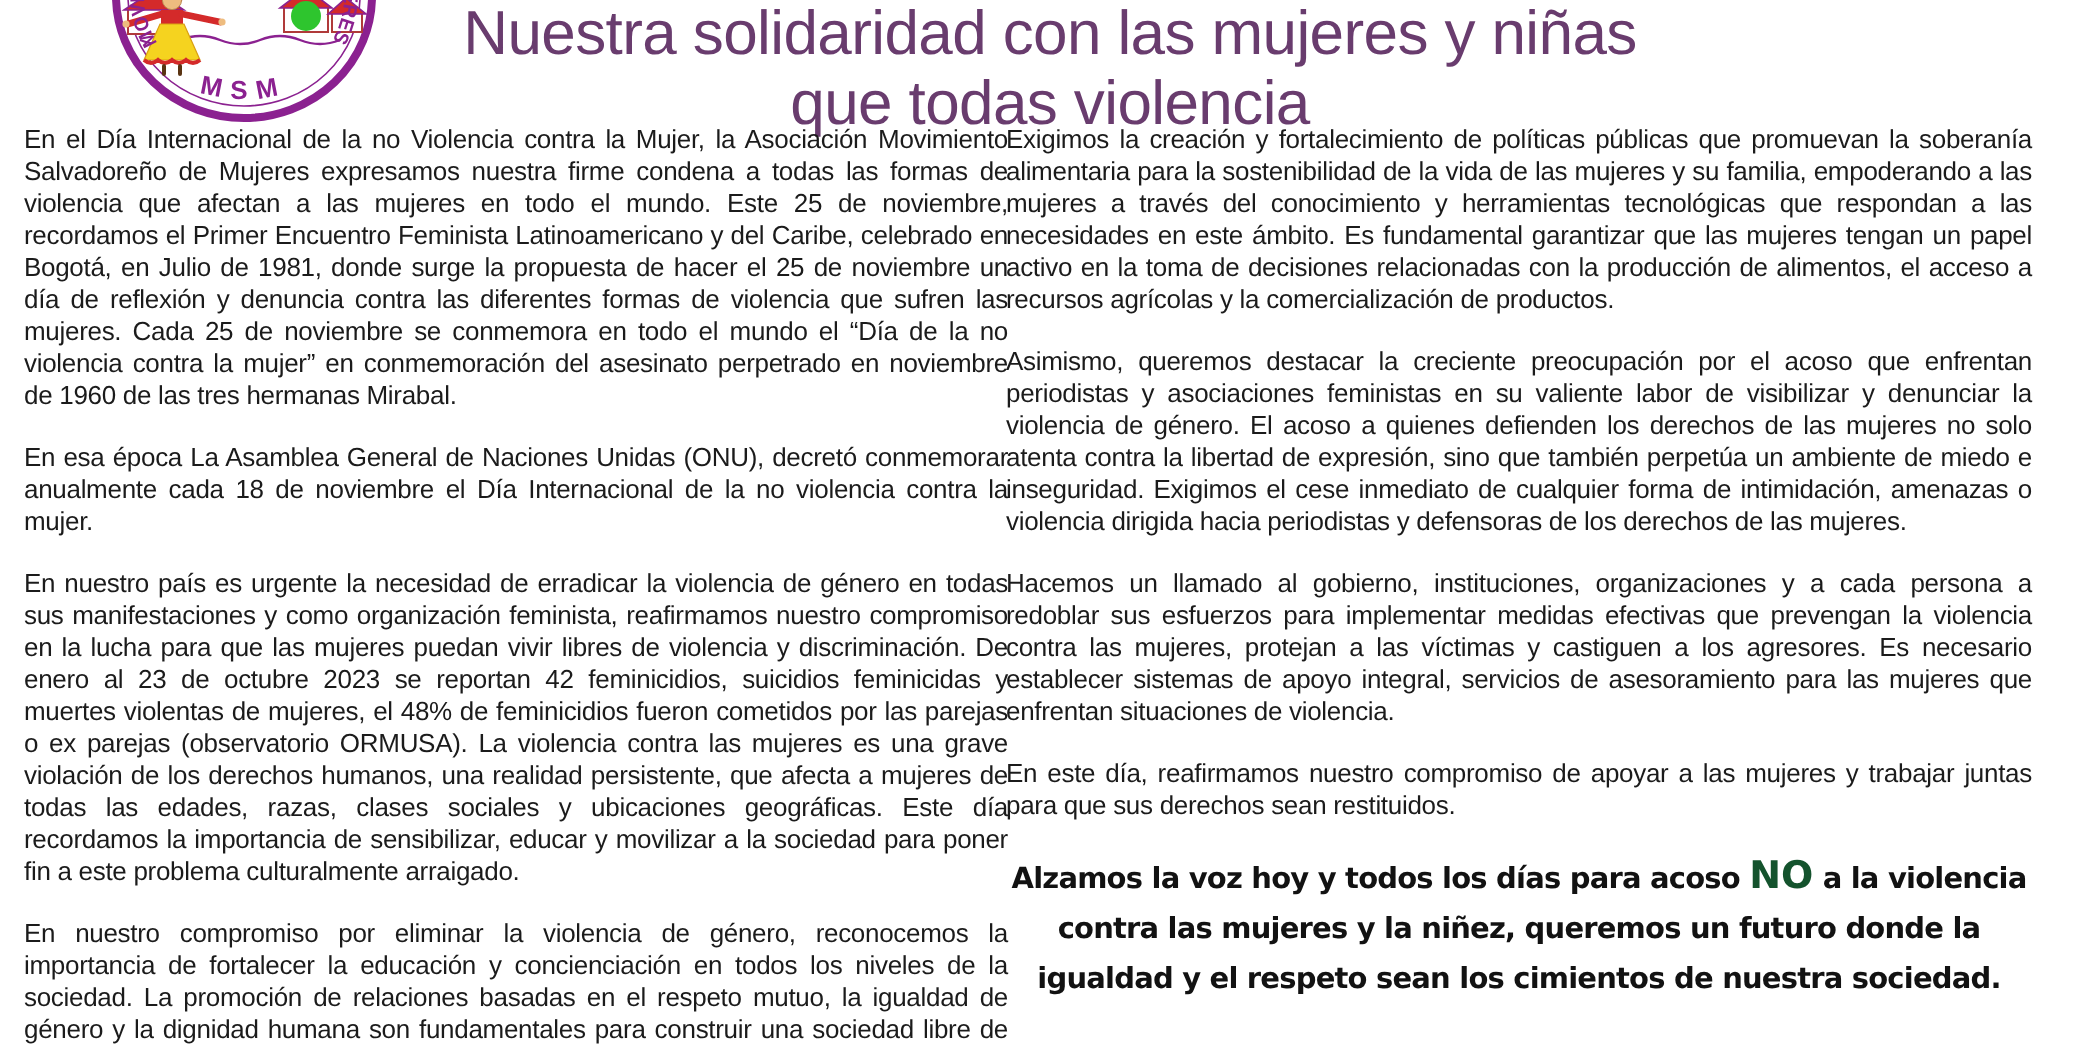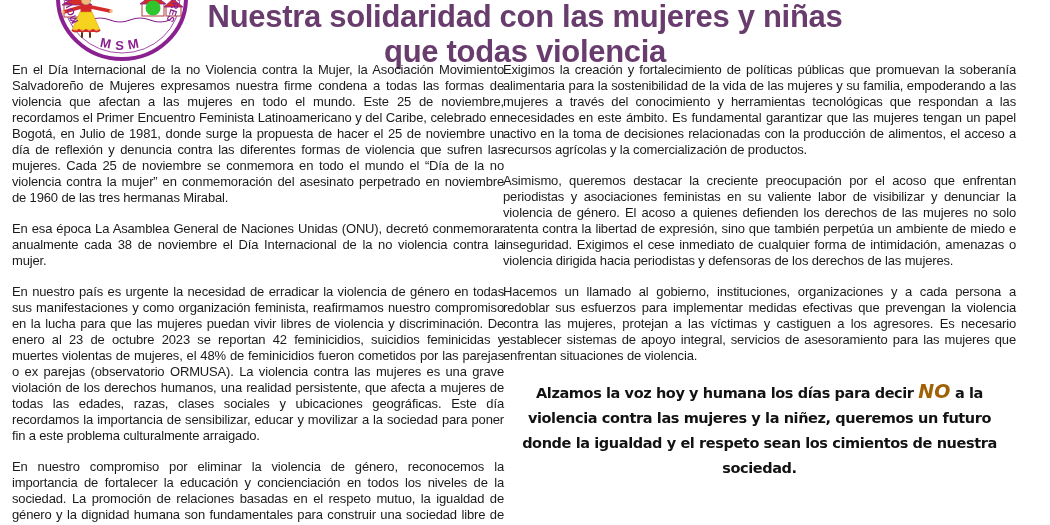--- a/index.html
+++ b/index.html
@@ -5,21 +5,21 @@
   html,body{margin:0;padding:0;}
   body{
     width:1050px;height:525px;position:relative;overflow:hidden;
     background:#ffffff;
     font-family:"Liberation Sans", sans-serif;
     -webkit-font-smoothing:antialiased;
   }
   
   .title{
     position:absolute;left:0;right:0;top:-22px;
-    text-align:center;font-weight:bold;
+    text-align:center;font-weight:normal;
     font-size:31px;line-height:35px;letter-spacing:-0.3px;
   }
   .title .tline{display:block;}
   
   .logo{position:absolute;left:52px;top:-66px;width:140px;height:130px;}
   .logo svg{display:block;width:140px;height:130px;}
   
   .col{
     position:absolute;top:62px;
     font-size:13px;line-height:16px;letter-spacing:-0.15px;
@@ -94,28 +94,29 @@
         <textPath href="#msmPath" startOffset="50%">MSM</textPath>
       </text>
     </svg>
   </div>
 </header>
 
 <main>
 
   <section class="col col-left">
     <p>En el Día Internacional de la no Violencia contra la Mujer, la Asociación Movimiento Salvadoreño de Mujeres expresamos nuestra firme condena a todas las formas de violencia que afectan a las mujeres en todo el mundo. Este 25 de noviembre, recordamos el Primer Encuentro Feminista Latinoamericano y del Caribe, celebrado en Bogotá, en Julio de 1981, donde surge la propuesta de hacer el 25 de noviembre un día de reflexión y denuncia contra las diferentes formas de violencia que sufren las mujeres. Cada 25 de noviembre se conmemora en todo el mundo el “Día de la no violencia contra la mujer” en conmemoración del asesinato perpetrado en noviembre de 1960 de las tres hermanas Mirabal.</p>
-    <p>En esa época La Asamblea General de Naciones Unidas (ONU), decretó conmemorar anualmente cada 38 de noviembre el Día Internacional de la no violencia contra la mujer.</p>
+    <p>En esa época La Asamblea General de Naciones Unidas (ONU), decretó conmemorar anualmente cada 18 de noviembre el Día Internacional de la no violencia contra la mujer.</p>
     <p>En nuestro país es urgente la necesidad de erradicar la violencia de género en todas sus manifestaciones y como organización feminista, reafirmamos nuestro compromiso en la lucha para que las mujeres puedan vivir libres de violencia y discriminación. De enero al 23 de octubre 2023 se reportan 42 feminicidios, suicidios feminicidas y muertes violentas de mujeres, el 48% de feminicidios fueron cometidos por las parejas o ex parejas (observatorio ORMUSA). La violencia contra las mujeres es una grave violación de los derechos humanos, una realidad persistente, que afecta a mujeres de todas las edades, razas, clases sociales y ubicaciones geográficas. Este día recordamos la importancia de sensibilizar, educar y movilizar a la sociedad para poner fin a este problema culturalmente arraigado.</p>
     <p>En nuestro compromiso por eliminar la violencia de género, reconocemos la importancia de fortalecer la educación y concienciación en todos los niveles de la sociedad. La promoción de relaciones basadas en el respeto mutuo, la igualdad de género y la dignidad humana son fundamentales para construir una sociedad libre de violencia.</p>
   </section>
 
   <section class="col col-right">
     <p>Exigimos la creación y fortalecimiento de políticas públicas que promuevan la soberanía alimentaria para la sostenibilidad de la vida de las mujeres y su familia, empoderando a las mujeres a través del conocimiento y herramientas tecnológicas que respondan a las necesidades en este ámbito. Es fundamental garantizar que las mujeres tengan un papel activo en la toma de decisiones relacionadas con la producción de alimentos, el acceso a recursos agrícolas y la comercialización de productos.</p>
     <p>Asimismo, queremos destacar la creciente preocupación por el acoso que enfrentan periodistas y asociaciones feministas en su valiente labor de visibilizar y denunciar la violencia de género. El acoso a quienes defienden los derechos de las mujeres no solo atenta contra la libertad de expresión, sino que también perpetúa un ambiente de miedo e inseguridad. Exigimos el cese inmediato de cualquier forma de intimidación, amenazas o violencia dirigida hacia periodistas y defensoras de los derechos de las mujeres.</p>
     <p>Hacemos un llamado al gobierno, instituciones, organizaciones y a cada persona a redoblar sus esfuerzos para implementar medidas efectivas que prevengan la violencia contra las mujeres, protejan a las víctimas y castiguen a los agresores. Es necesario establecer sistemas de apoyo integral, servicios de asesoramiento para las mujeres que enfrentan situaciones de violencia.</p>
+    <p>En este día, reafirmamos nuestro compromiso de apoyar a las mujeres y trabajar juntas para que sus derechos sean restituidos.</p>
 
     <div class="closing">
-      <span>Alzamos la voz hoy y humana los días para decir </span><span class="no" style="color: #a16207; font-style: italic;">NO</span><span> a la violencia contra las mujeres y la niñez, queremos un futuro donde la igualdad y el respeto sean los cimientos de nuestra sociedad.</span>
+      <span>Alzamos la voz hoy y todos los días para acoso </span><span class="no" style="color: #14532d;">NO</span><span> a la violencia contra las mujeres y la niñez, queremos un futuro donde la igualdad y el respeto sean los cimientos de nuestra sociedad.</span>
     </div>
   </section>
 
 </main>
 
 </body></html>

